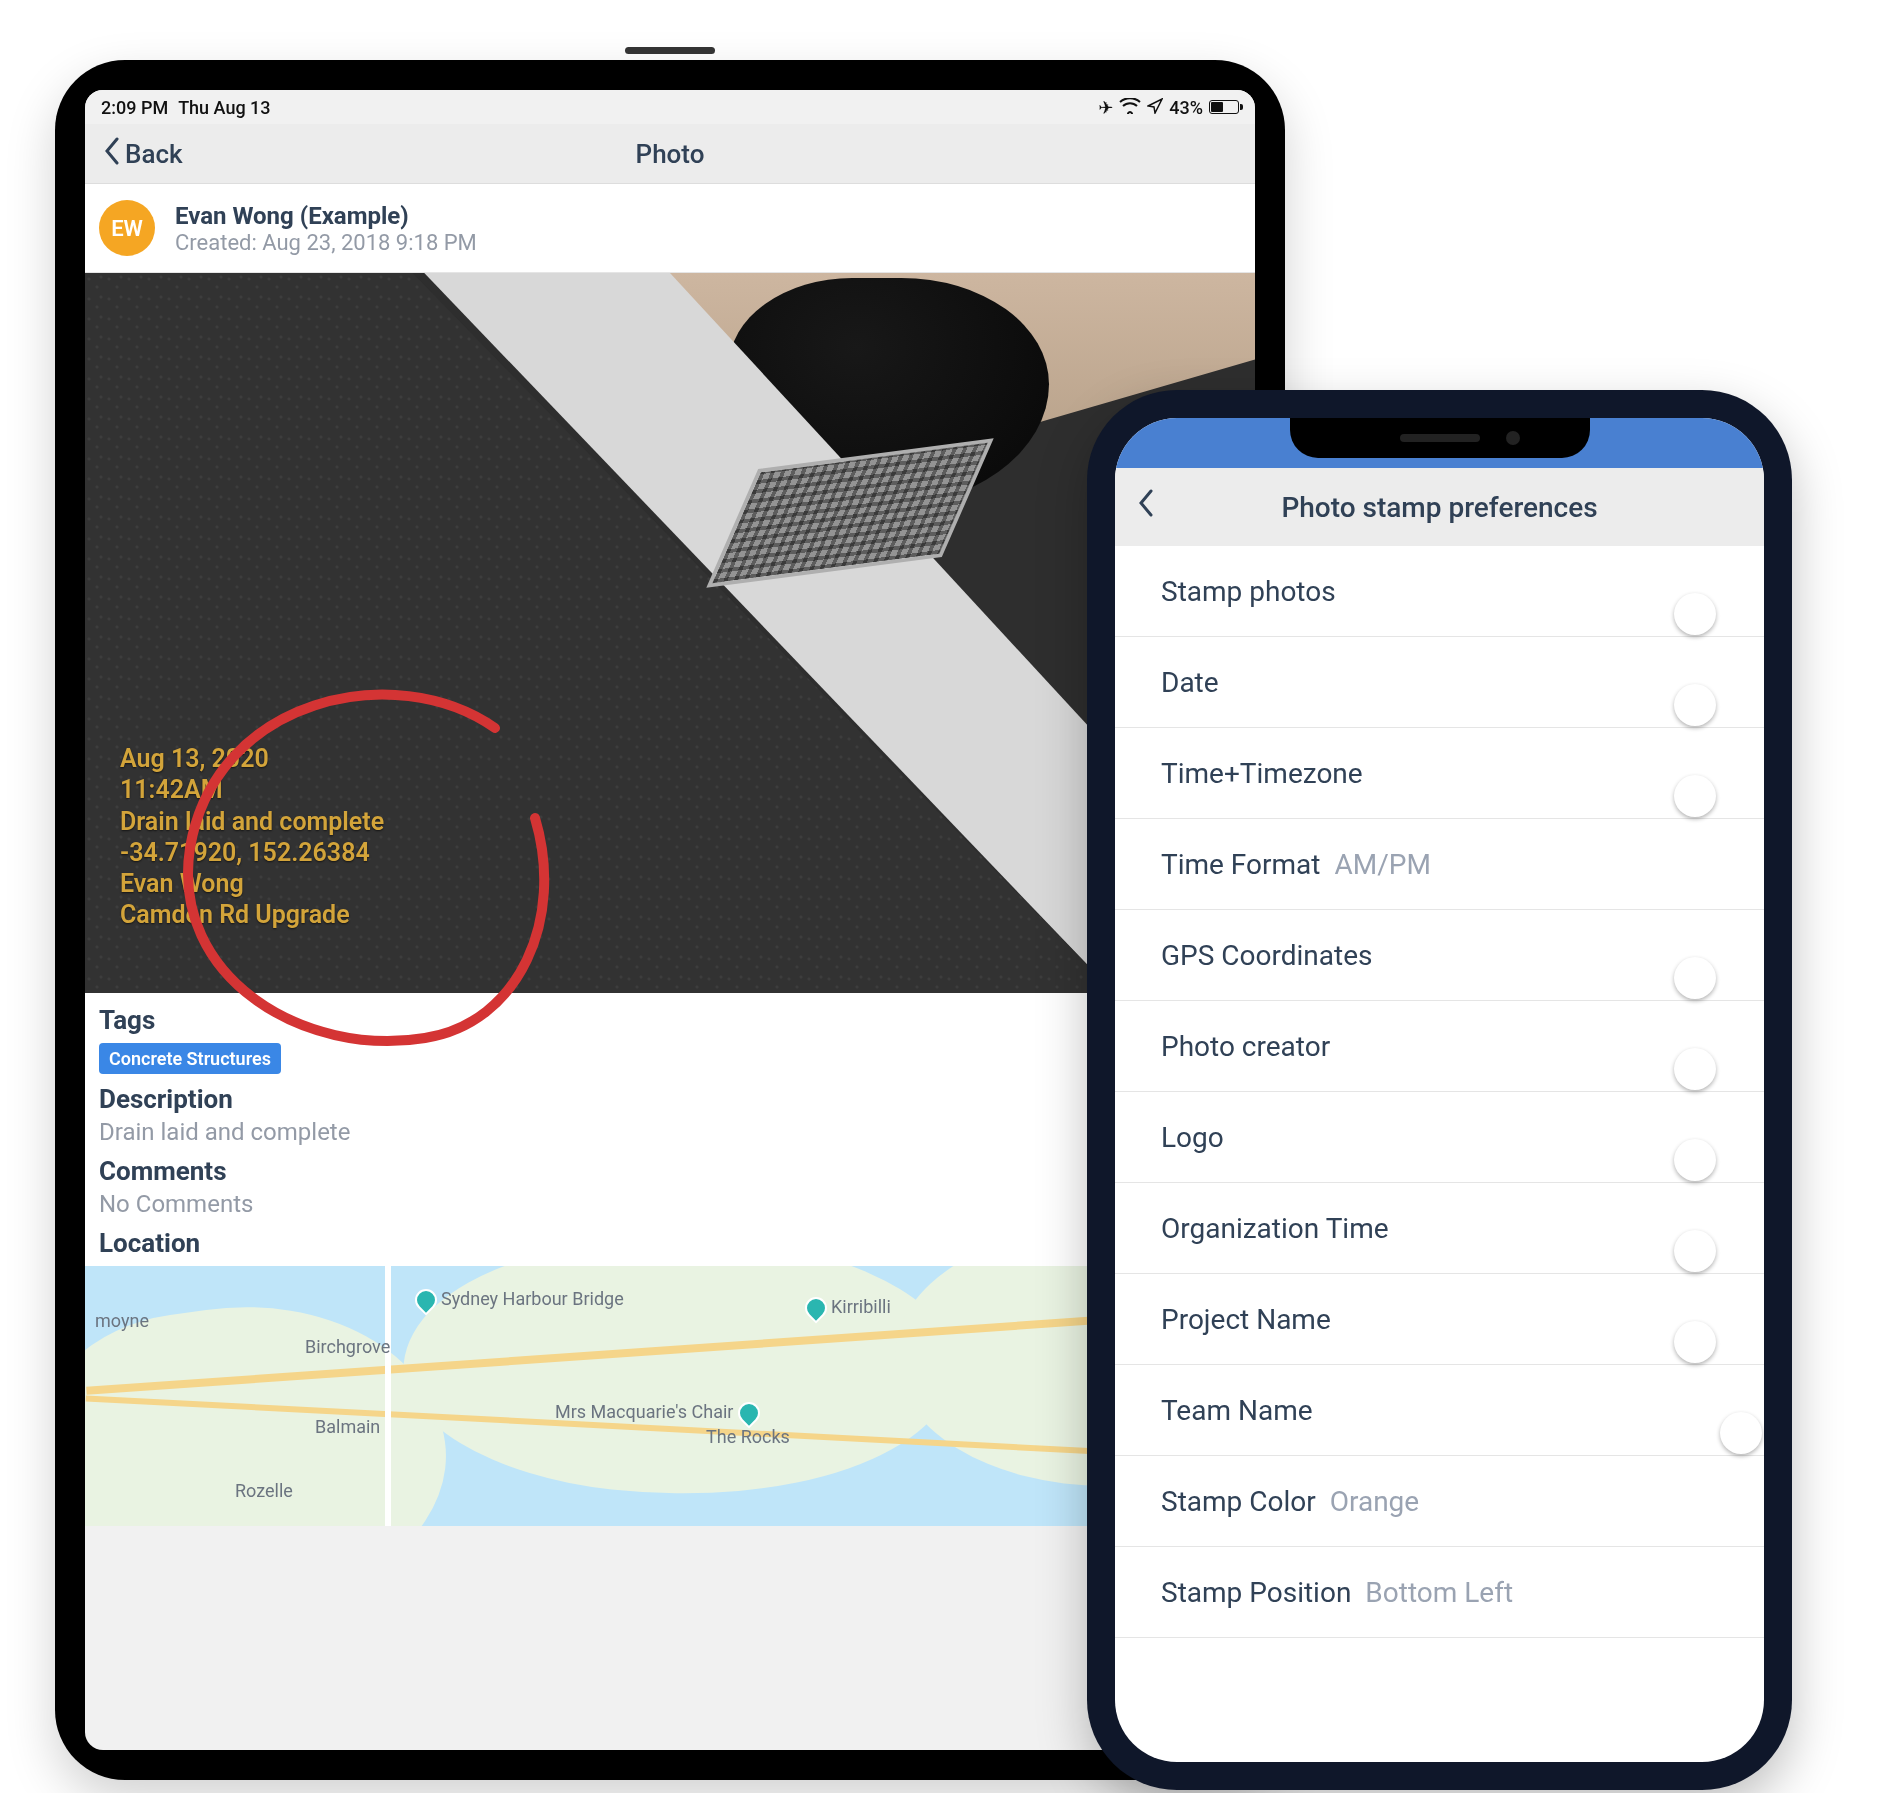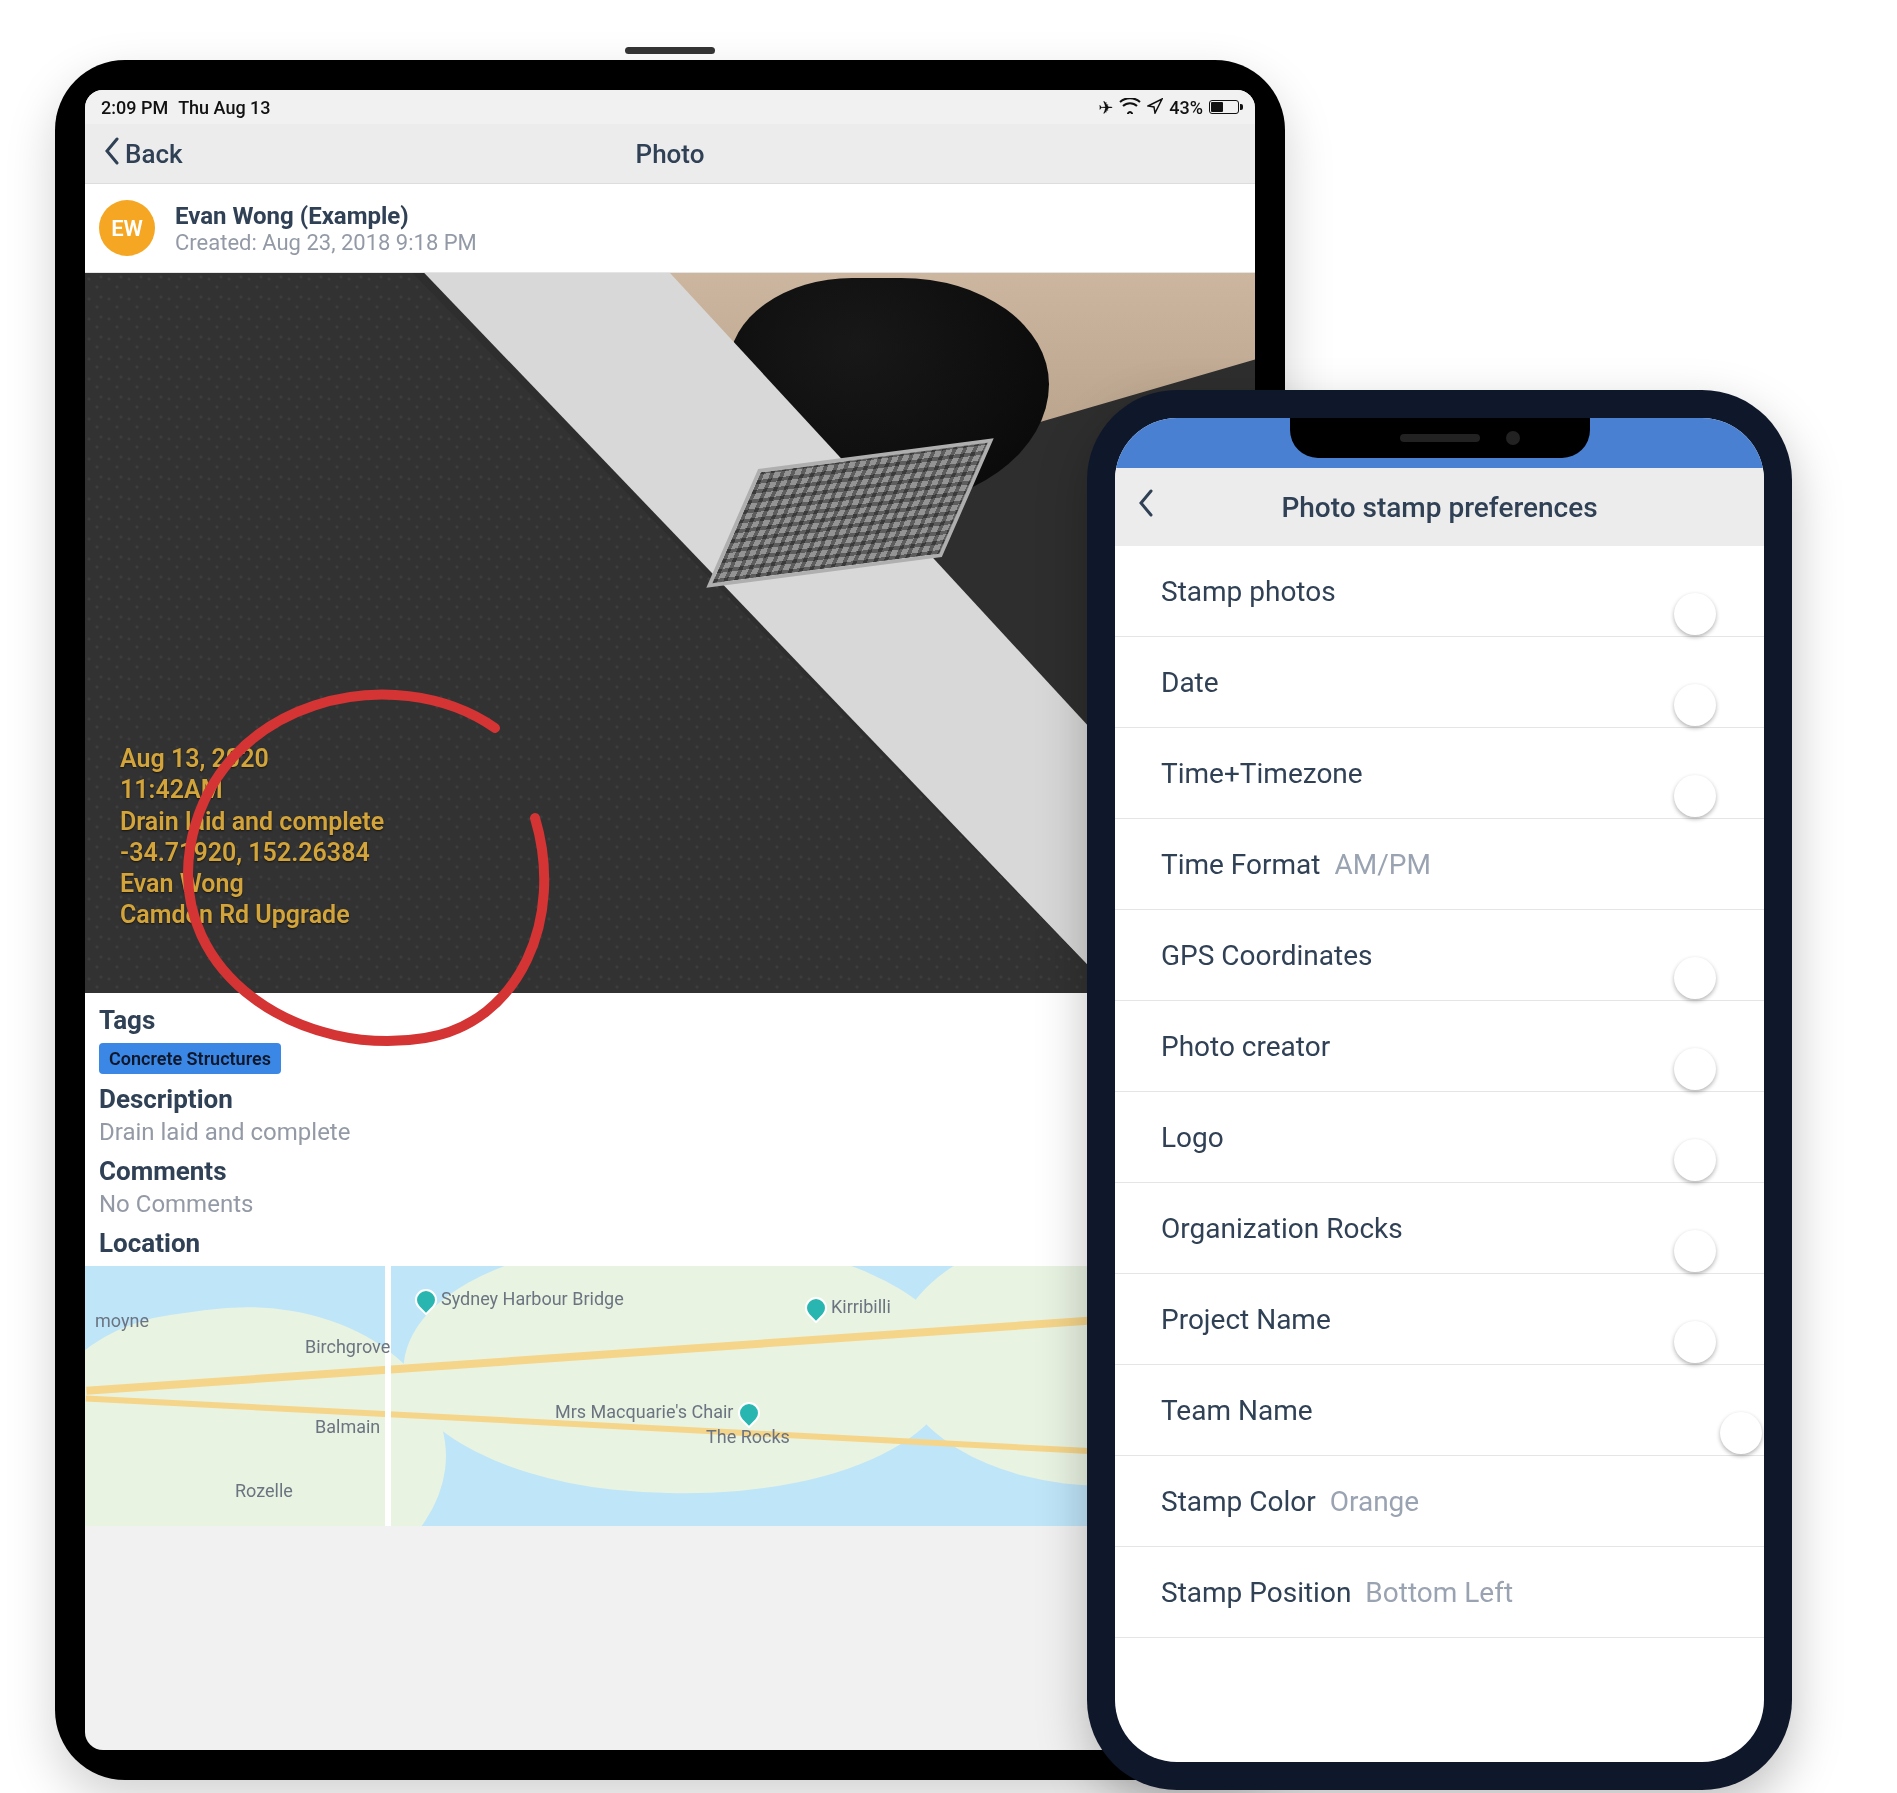--- a/index.html
+++ b/index.html
@@ -209,21 +209,21 @@
   .meta h3 {
     font-size: 26px;
     color: #304156;
     font-weight: 700;
     margin-top: 10px;
   }
   .meta h3:first-child { margin-top: 0; }
   .tag-pill {
     display: inline-block;
     background: #3a87e6;
-    color: #0f172a;
+    color: #ffffff;
     font-size: 18px;
     font-weight: 600;
     padding: 5px 10px;
     border-radius: 4px;
     margin-top: 8px;
   }
   .meta .value {
     font-size: 24px;
     color: #939aa6;
     margin-top: 4px;
@@ -503,21 +503,21 @@
         </div>
         <div class="pref-row">
           <span class="label">Photo creator</span>
           <span class="right"><span class="toggle on"></span></span>
         </div>
         <div class="pref-row">
           <span class="label">Logo</span>
           <span class="right"><span class="toggle on"></span></span>
         </div>
         <div class="pref-row">
-          <span class="label">Organization Rocks</span>
+          <span class="label">Organization Time</span>
           <span class="right"><span class="toggle on"></span></span>
         </div>
         <div class="pref-row">
           <span class="label">Project Name</span>
           <span class="right"><span class="toggle on"></span></span>
         </div>
         <div class="pref-row">
           <span class="label">Team Name</span>
           <span class="right"><span class="toggle off"></span></span>
         </div>

